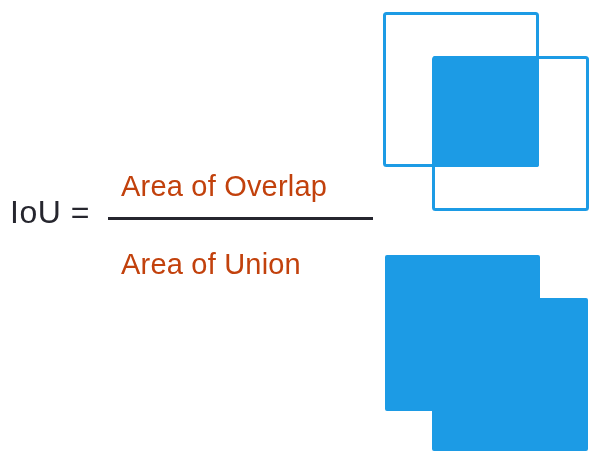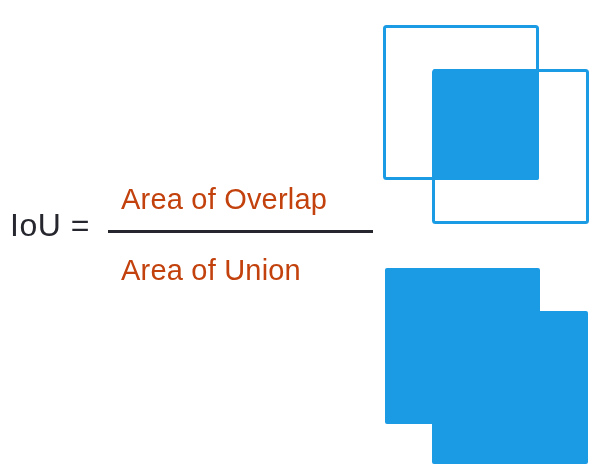--- a/index.html
+++ b/index.html
@@ -11,21 +11,21 @@
     width: 600px;
     height: 467px;
     position: relative;
     overflow: hidden;
     font-family: "Liberation Sans", sans-serif;
     -webkit-font-smoothing: antialiased;
   }
 
   #stage {
     position: absolute;
-    left: 0; top: 13px;
+    left: 0; top: 0;
     width: 600px;
     height: 451px;
   }
 
   
   .formula {
     position: absolute;
     left: 0;
     top: 0;
     width: 380px;
@@ -56,21 +56,21 @@
     font-size: 29px;
     line-height: 29px;
     color: #c2410c;
     white-space: nowrap;
     text-align: left;
     padding-left: 13px;
     letter-spacing: 0.2px;
   }
 
   .numerator { margin-bottom: 16px; }
-  .denominator { margin-top: 23px; }
+  .denominator { margin-top: 30px; }
 
   .frac-bar {
     width: 265px;
     height: 3px;
     background: #26262e;
   }
 
   
   .diagram {
     position: absolute;

